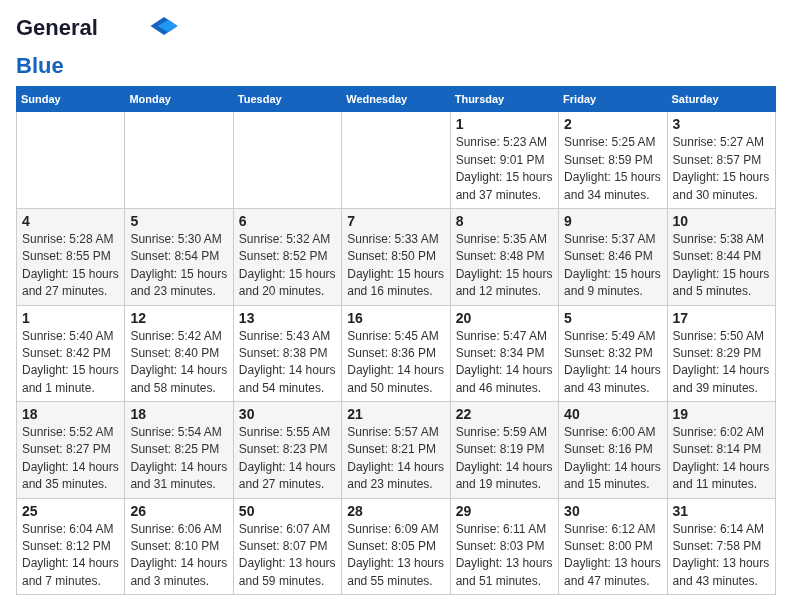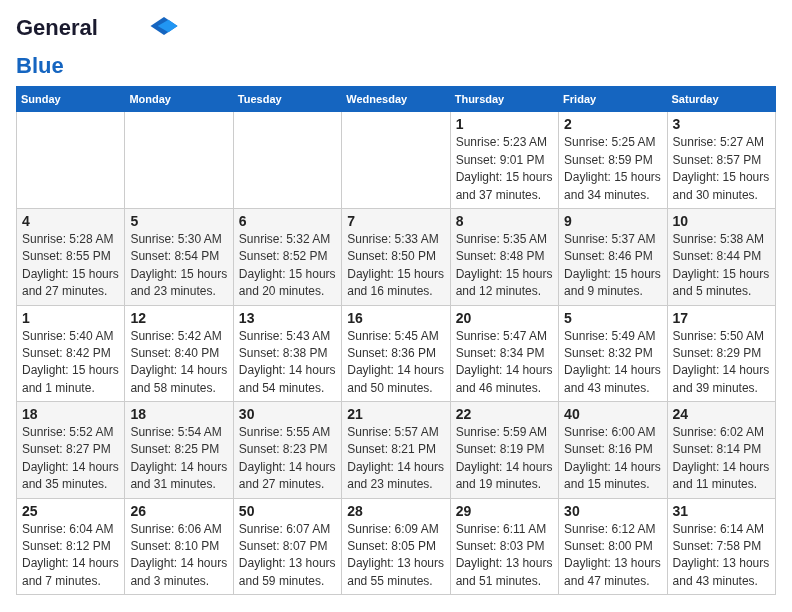--- a/index.html
+++ b/index.html
@@ -219,21 +219,21 @@
         </td>
         <td>
           <div class="day-num">22</div>
           <div class="day-info">Sunrise: 5:59 AM<br>Sunset: 8:19 PM<br>Daylight: 14 hours<br>and 19 minutes.</div>
         </td>
         <td>
           <div class="day-num">40</div>
           <div class="day-info">Sunrise: 6:00 AM<br>Sunset: 8:16 PM<br>Daylight: 14 hours<br>and 15 minutes.</div>
         </td>
         <td>
-          <div class="day-num">24</div>
+          <div class="day-num">19</div>
           <div class="day-info">Sunrise: 6:02 AM<br>Sunset: 8:14 PM<br>Daylight: 14 hours<br>and 11 minutes.</div>
         </td>
       </tr>
       <tr>
         <td>
           <div class="day-num">25</div>
           <div class="day-info">Sunrise: 6:04 AM<br>Sunset: 8:12 PM<br>Daylight: 14 hours<br>and 7 minutes.</div>
         </td>
         <td>
           <div class="day-num">26</div>

